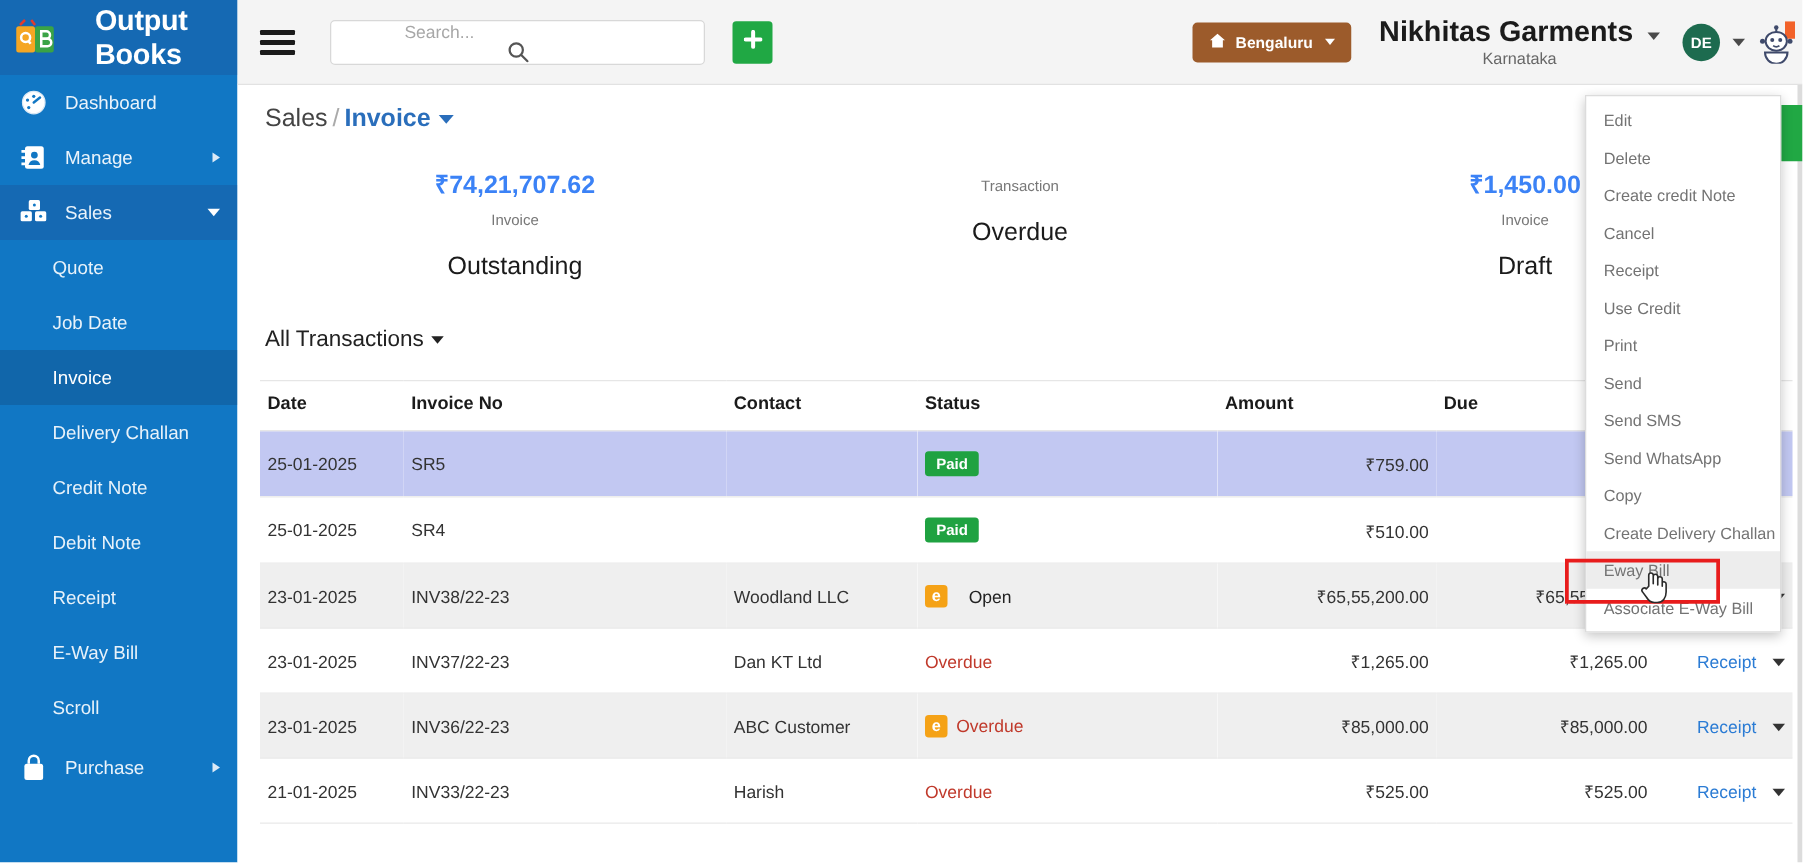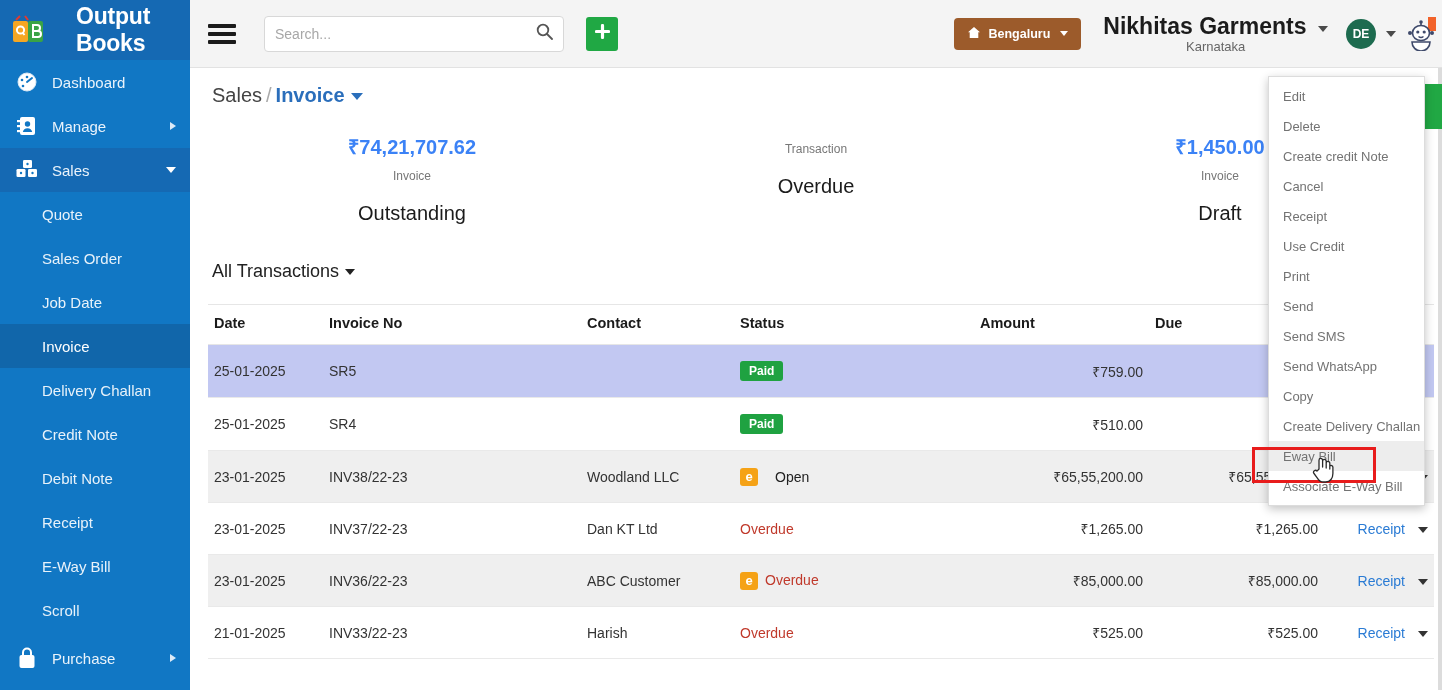--- a/index.html
+++ b/index.html
@@ -68,21 +68,21 @@
     display: flex; align-items: center;
   }
   .hamburger { margin-left: 18px; cursor: pointer; width: 28px; }
   .hamburger span {
     display: block; height: 4px; background: #1b1b1b;
     border-radius: 1px; margin: 4px 0;
   }
   .searchbox {
     margin-left: 28px; width: 300px; height: 36px;
     background: #ffffff; border: 1px solid #d8d8d8; border-radius: 4px;
-    display: flex; align-items: center; padding: 0 10px;
+    display: flex; align-items: center; padding: 0 10px; flex-direction: column;
   }
   .searchbox input {
     flex: 1; border: none; outline: none;
     font-size: 14px; color: #444;
     font-family: "Liberation Sans", sans-serif;
     background: transparent;
   }
   .searchbox input::placeholder { color: #a7a7a7; }
   .plus-btn {
     margin-left: 22px; width: 32px; height: 34px;
@@ -322,23 +322,20 @@
           <circle cx="6" cy="14" r="1.2" fill="#1177c4"></circle>
           <circle cx="17.5" cy="14" r="1.2" fill="#1177c4"></circle>
         </svg>
       </span>
       <span class="label">Sales</span>
       <span class="caret-d"></span>
     </div>
 
     <div class="sub-item">
       <span>Quote</span>
-    </div>
-    <div class="sub-item">
-      <span>Sales Order</span>
     </div>
     <div class="sub-item">
       <span>Job Date</span>
     </div>
     <div class="sub-item selected">
       <span>Invoice</span>
     </div>
     <div class="sub-item">
       <span>Delivery Challan</span>
     </div>

